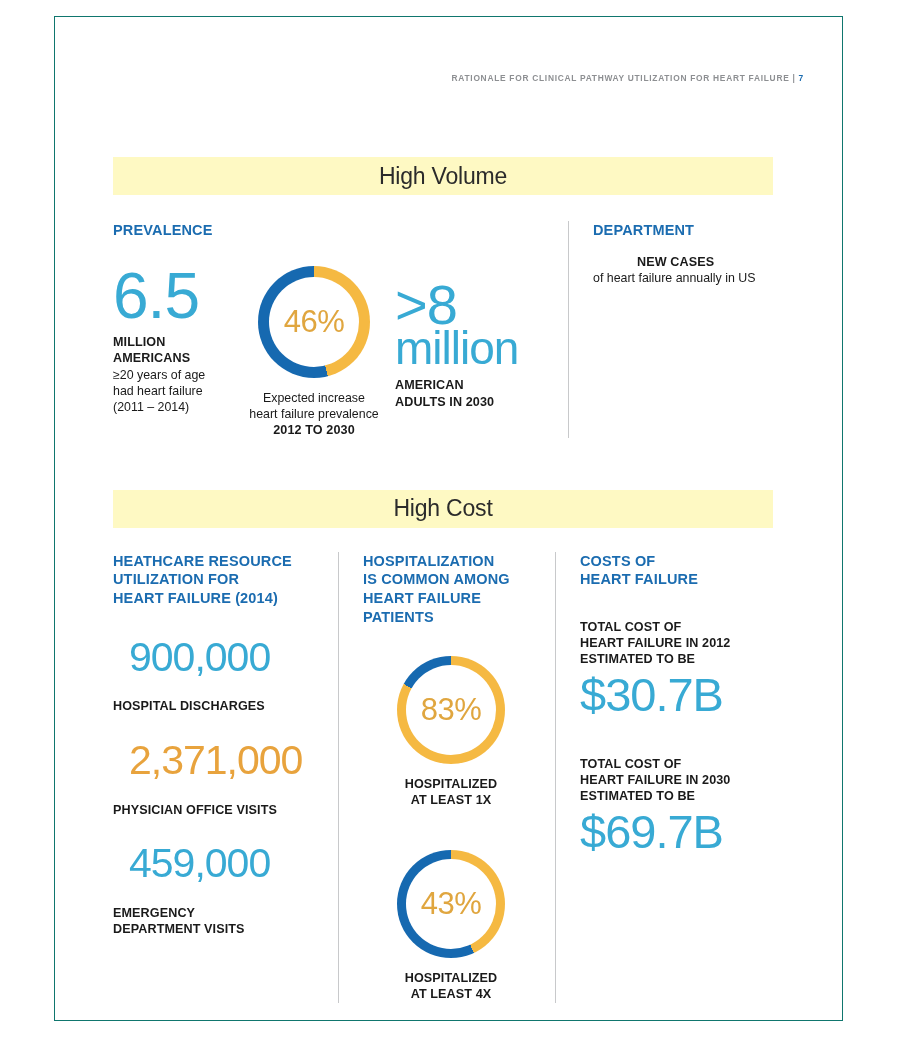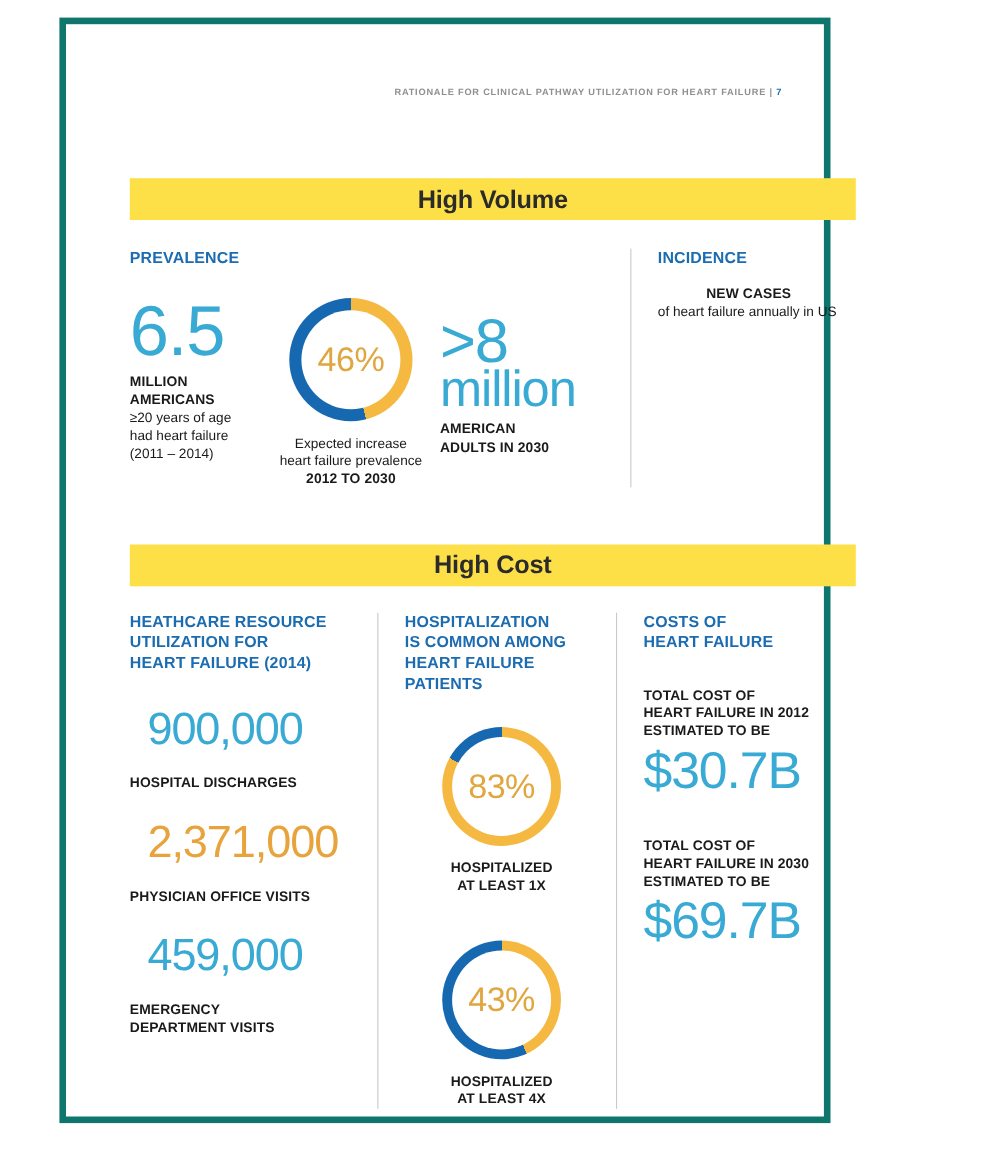--- a/index.html
+++ b/index.html
@@ -10,23 +10,23 @@
     background: #ffffff;
     font-family: "Liberation Sans", sans-serif;
     position: relative;
     overflow: hidden;
   }
 
   .page-frame {
     position: absolute;
     left: 54px;
     top: 16px;
-    width: 701px;
+    width: 789px;
     height: 1005px;
-    border: 6px solid #0f766e;
+    border: 1px solid #0f766e;
     background: #ffffff;
   }
 
   .page-header {
     position: absolute;
     left: 0;
     right: 38px;
     top: 56px;
     text-align: right;
     font-size: 8.4px;
@@ -41,27 +41,27 @@
 
   .content {
     position: absolute;
     left: 58px;
     top: 140px;
     width: 660px;
   }
 
   
   .banner {
-    background: #fde047;
+    background: #fef9c3;
     height: 38px;
     display: flex;
     align-items: center;
     justify-content: center;
     font-size: 23px;
-    font-weight: 700;
+    font-weight: 400;
     color: #2b2b2b;
     letter-spacing: -0.2px;
   }
 
   
   .col-head {
     color: #1b6cb0;
     font-size: 14.5px;
     font-weight: bold;
     letter-spacing: 0.15px;
@@ -224,21 +224,21 @@
               <div class="bold-label gt8-sub" style="white-space:pre-line;">AMERICAN
 ADULTS IN 2030</div>
             </div>
 
           </div>
         </div>
 
         <div class="hv-divider"></div>
 
         <div class="hv-right">
-          <div class="col-head">INCIDENCE</div>
+          <div class="col-head">DEPARTMENT</div>
           <div class="bold-label inc-sub">NEW CASES</div>
           <div class="plain-label">of heart failure annually in US</div>
         </div>
 
       </div>
     </div>
 
     <div class="section section-2">
 
       <div class="banner">High Cost</div>

